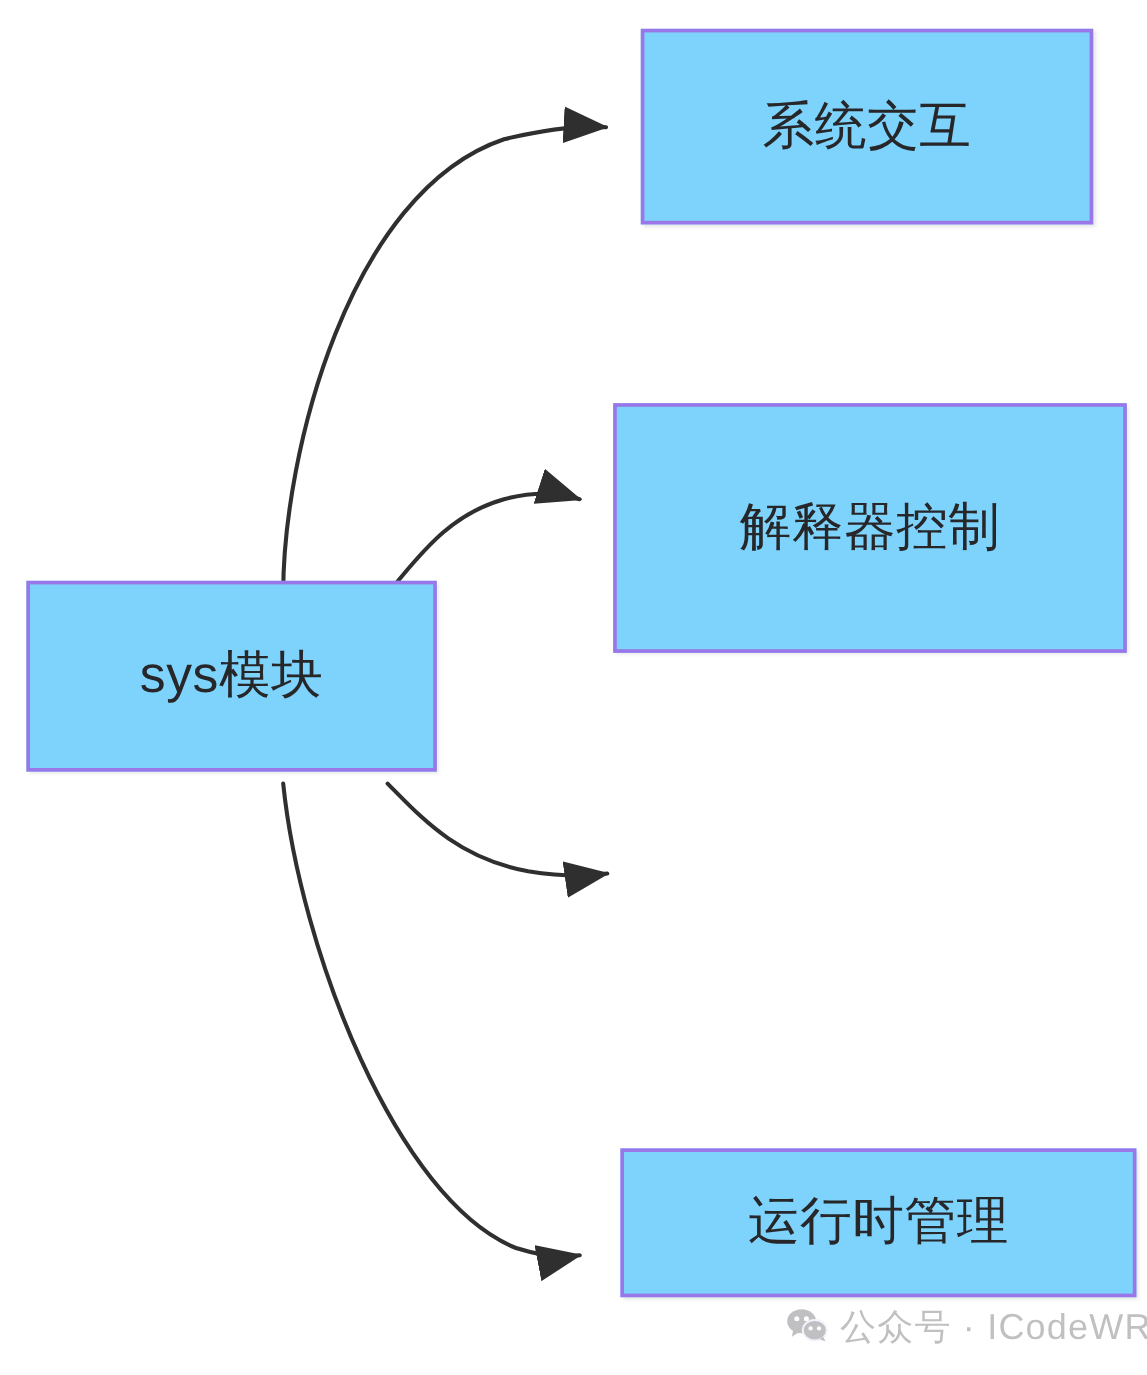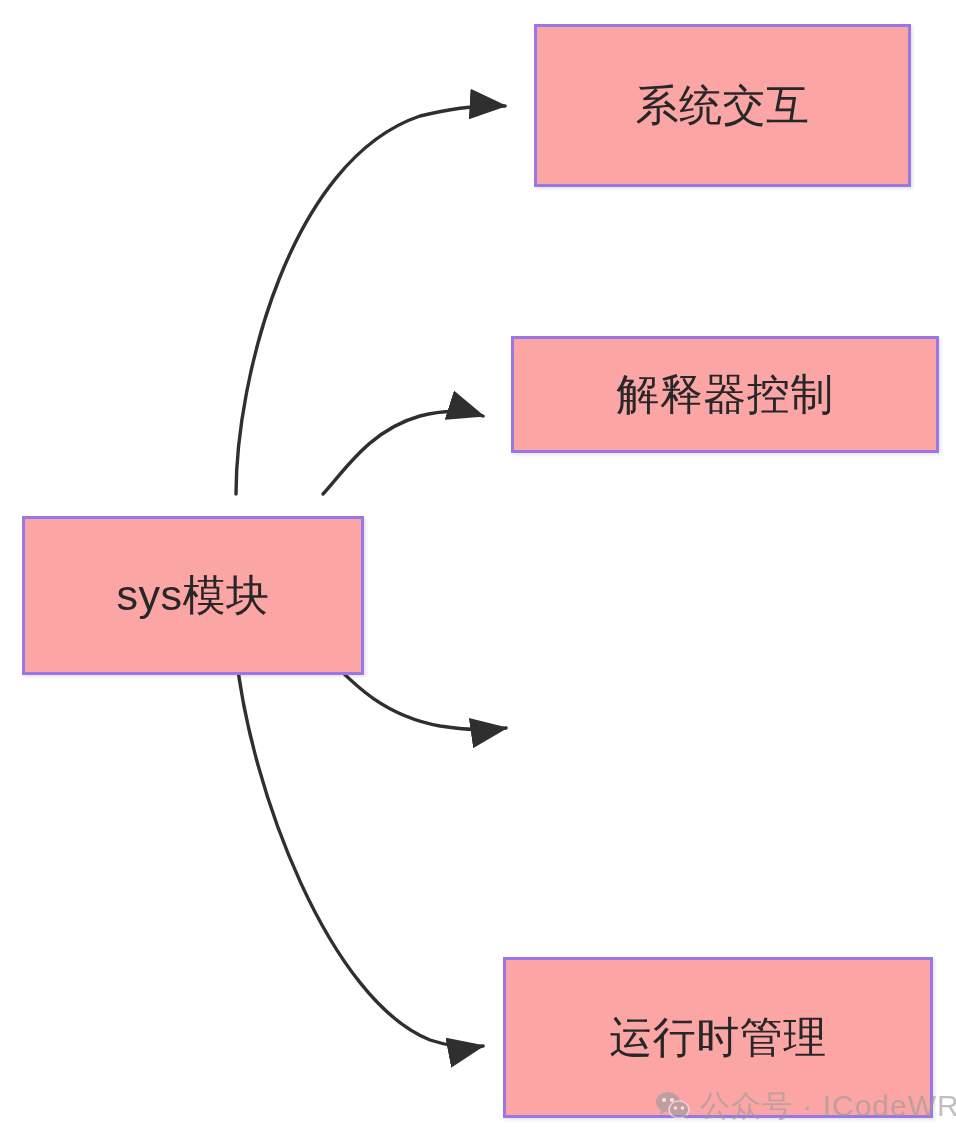--- a/index.html
+++ b/index.html
@@ -25,42 +25,42 @@
     position: absolute;
     left: 0;
     top: 0;
     width: 956px;
     height: 1146px;
     pointer-events: none;
   }
   .node {
     position: absolute;
     box-sizing: border-box;
-    background: #fca5a5;
+    background: #7dd3fc;
     border: 3px solid #9A77E8;
     display: flex;
     align-items: center;
     justify-content: center;
     box-shadow: 2px 2px 3px rgba(0,0,0,0.10);
   }
   .node-label {
     color: #27272a;
     font-size: 43px;
     line-height: 1.1;
     letter-spacing: 0.5px;
     white-space: nowrap;
     user-select: none;
   }
   
-  #node-sys        { left: 22px;  top: 516px; width: 342px; height: 159px; }
+  #node-sys        { left: 22px;  top: 484px; width: 342px; height: 159px; }
   #node-sys .node-label { font-size: 43px; }
   #node-system-interaction { left: 534px; top: 24px;  width: 377px; height: 163px; }
-  #node-interpreter-control { left: 511px; top: 336px; width: 428px; height: 117px; }
+  #node-interpreter-control { left: 511px; top: 336px; width: 428px; height: 208px; }
   #node-env-access { left: 535px; top: 648px; width: 377px; height: 159px; }
-  #node-runtime-mgmt { left: 503px; top: 957px; width: 430px; height: 161px; }
+  #node-runtime-mgmt { left: 517px; top: 957px; width: 430px; height: 124px; }
 
   
   #watermark {
     position: absolute;
     left: 655px;
     top: 1086px;
     display: flex;
     align-items: center;
     gap: 9px;
     opacity: 0.62;

